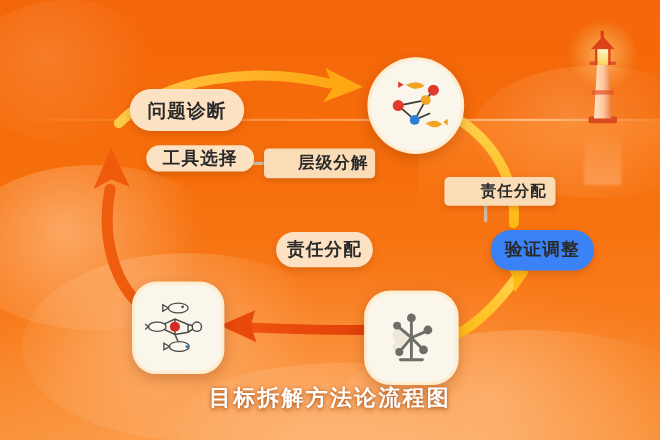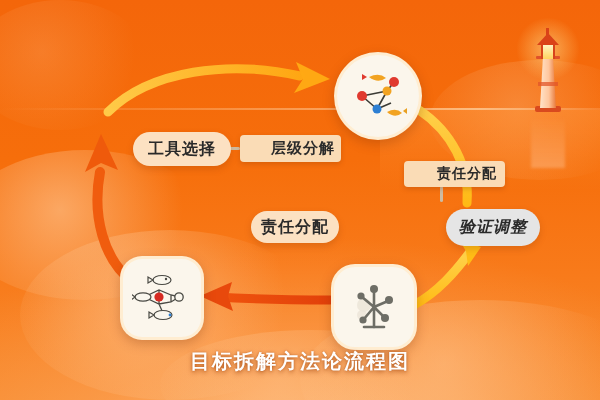--- a/index.html
+++ b/index.html
@@ -88,26 +88,26 @@
   .pill{
     position:absolute;display:flex;align-items:center;justify-content:center;
     font-weight:bold;color:#2A2A2A;letter-spacing:1px;
     box-shadow:0 3px 7px rgba(130,50,0,.22);
   }
   .pill-peach{background:#FCE1C2;border-radius:22px;}
   .pill-cream{background:#FAEFC9;border-radius:22px;}
   .pill-flat{background:#FADCB6;border-radius:4px;box-shadow:0 2px 5px rgba(130,50,0,.25);padding-left:25px;}
 
   #pill-diagnose{left:118px;top:81px;width:104px;height:38px;font-size:17px;}
-  #pill-tool{left:133px;top:132px;width:98px;height:34px;font-size:16px;}
+  #pill-tool{left:133px;top:132px;width:98px;height:24px;font-size:16px;}
   #pill-layer{left:240px;top:135px;width:76px;height:27px;font-size:15px;}
   #pill-resp-mid{left:251px;top:211px;width:88px;height:32px;font-size:16px;}
   #pill-resp-right{left:404px;top:161px;width:76px;height:26px;font-size:14px;}
   #pill-verify{left:446px;top:209px;width:94px;height:37px;font-size:16px;}
-  #pill-verify{background:#e5e5e5;font-style:italic;}
+  #pill-verify{background:#3b82f6;}
 
   .connector{position:absolute;background:#C9CBBE;opacity:.85;}
   .conn-layer{left:228px;top:147px;width:12px;height:3px;border-radius:2px;}
   .conn-resp-stem{left:440px;top:186px;width:3px;height:16px;background:#C7C8BB;border-radius:2px;}
 
   
   .title{
     position:absolute;left:0;right:0;top:348px;text-align:center;
     font-size:20px;font-weight:bold;color:#FFFFFF;letter-spacing:2px;
     text-shadow:0 2px 5px rgba(150,55,0,.65), 0 0 2px rgba(160,60,0,.5);
@@ -217,20 +217,21 @@
       <circle cx="17" cy="19" r="3.6" fill="#6E6E66"></circle>
       <circle cx="45" cy="23" r="4" fill="#6E6E66"></circle>
       <circle cx="41" cy="41" r="4" fill="#6E6E66"></circle>
       <circle cx="19" cy="43" r="3.6" fill="#6E6E66"></circle>
     </svg>
   </div>
 
   <div class="connector conn-layer"></div>
   <div class="connector conn-resp-stem"></div>
 
+  <div class="pill pill-peach" id="pill-diagnose">问题诊断</div>
 
   <div class="pill pill-peach" id="pill-tool">工具选择</div>
 
   <div class="pill pill-flat" id="pill-layer">层级分解</div>
 
   <div class="pill pill-peach" id="pill-resp-mid">责任分配</div>
 
   <div class="pill pill-flat" id="pill-resp-right">责任分配</div>
 
   <div class="pill pill-cream" id="pill-verify">验证调整</div>

